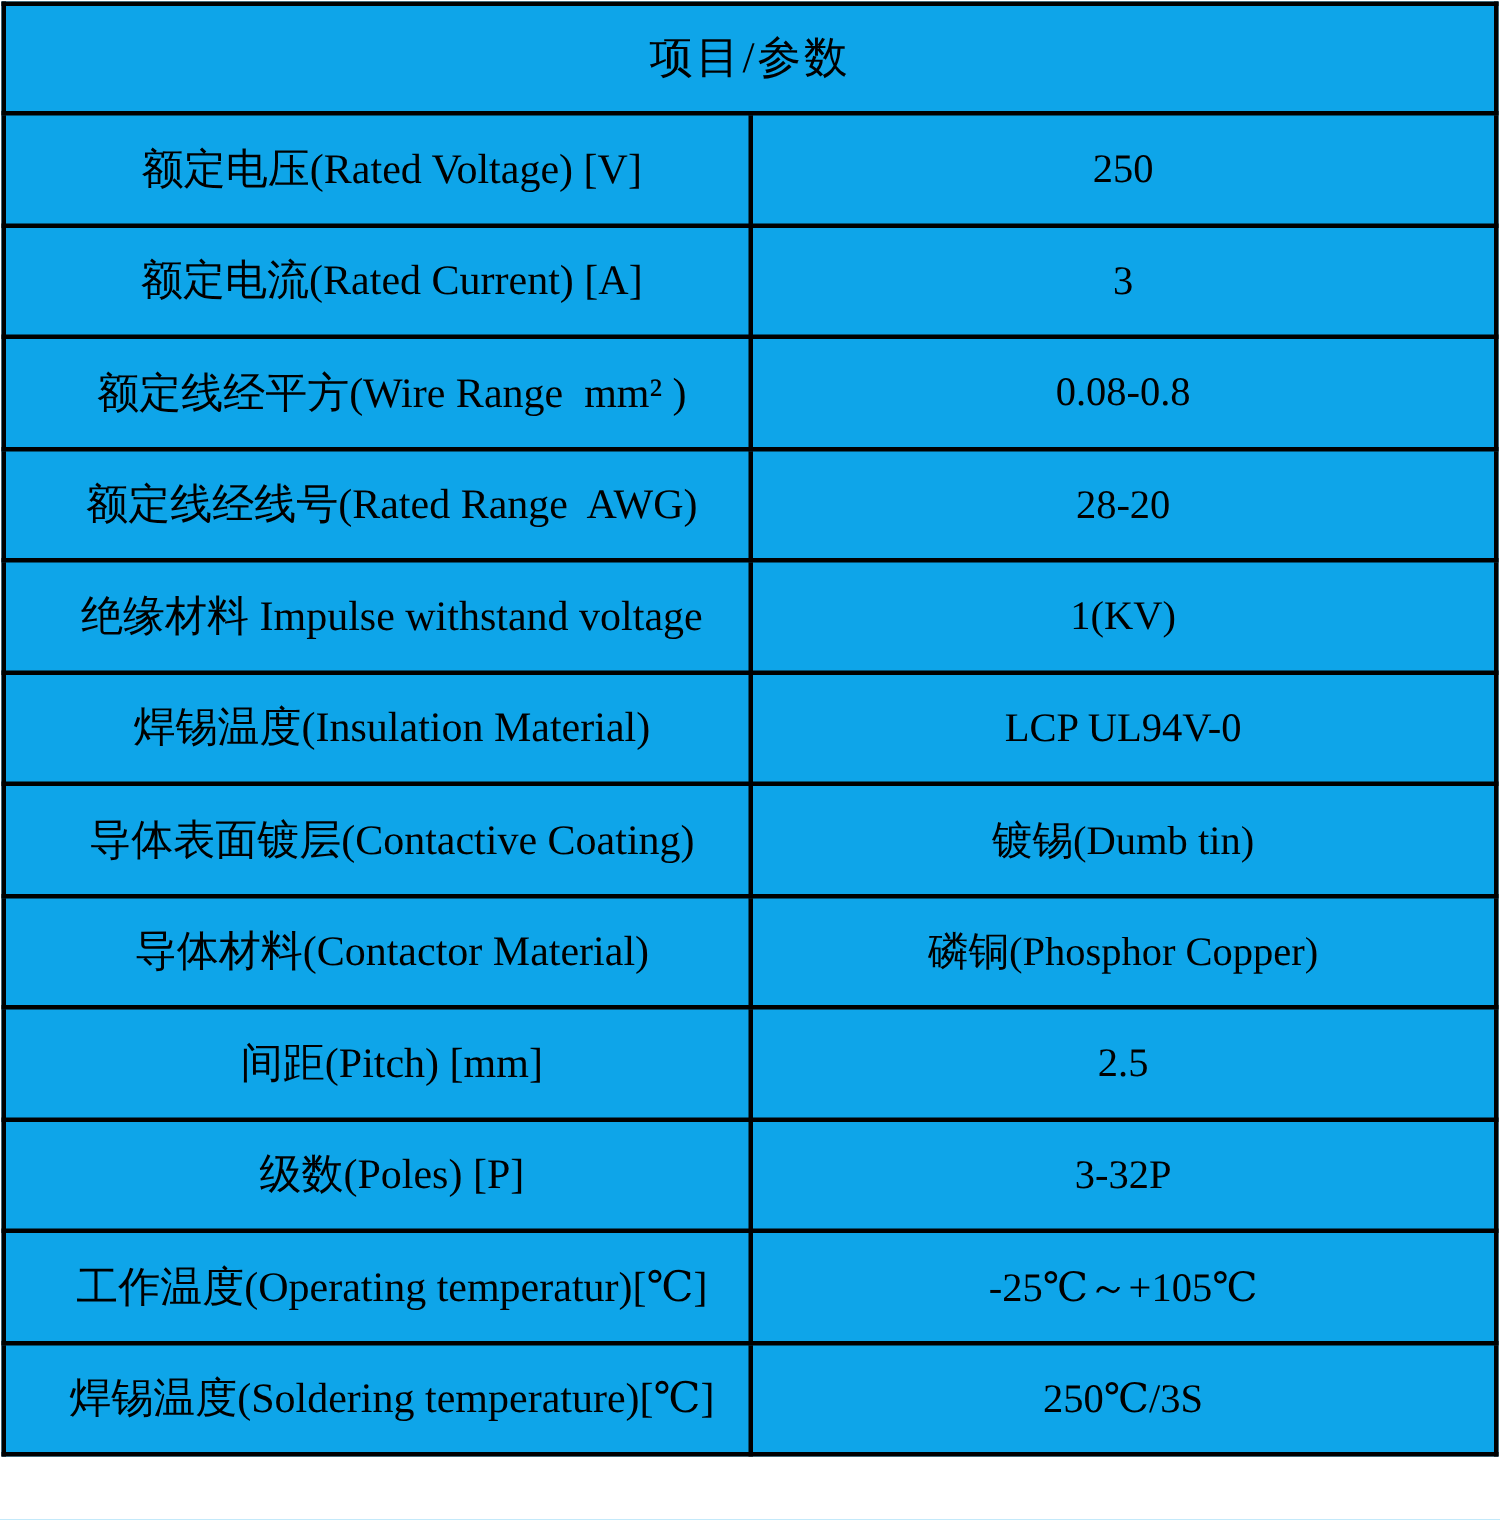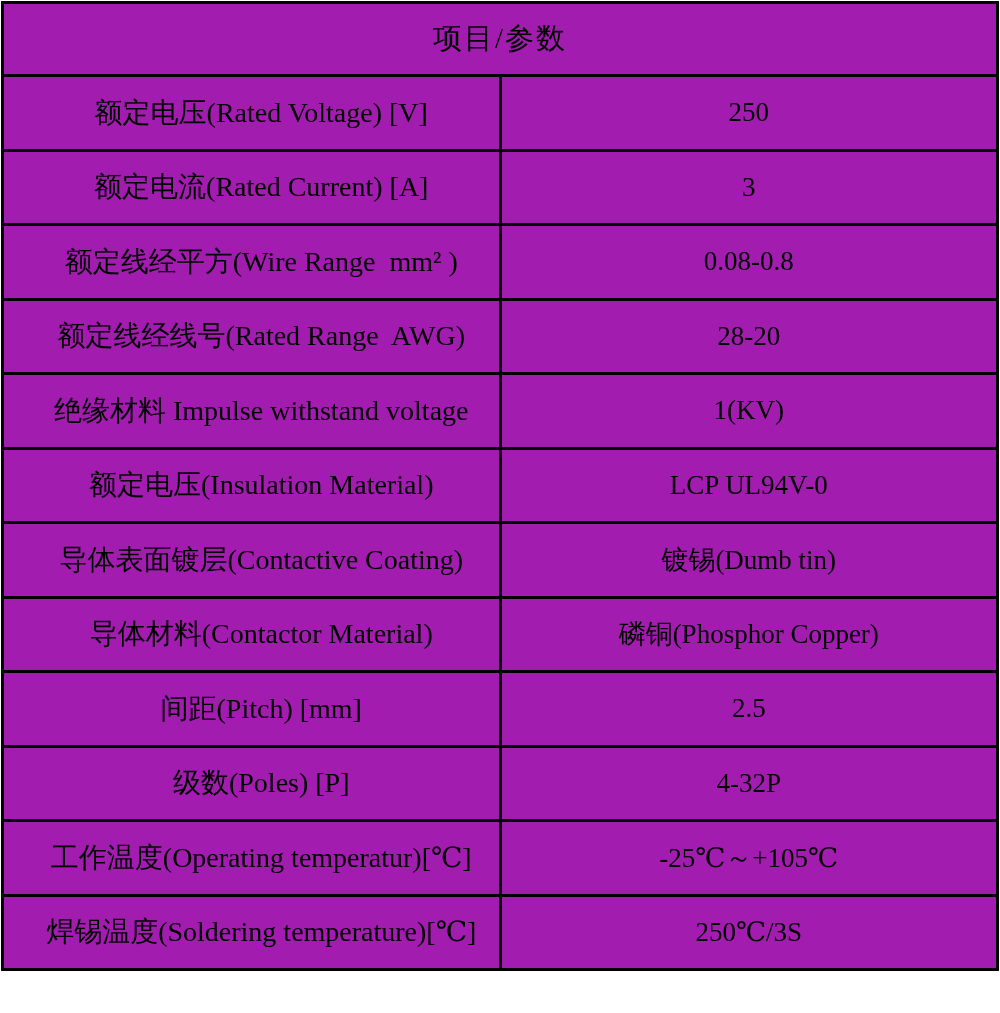--- a/index.html
+++ b/index.html
@@ -12,21 +12,21 @@
     height: 1013px;
     color: #000000;
     font-family: "Liberation Serif", "DejaVu Serif", serif;
     box-sizing: border-box;
     padding: 1px;
   }
   table.spec {
     border-collapse: collapse;
     width: 998px;
     table-layout: fixed;
-    background: #a21caf;
+    background: #0ea5e9;
   }
   table.spec th,
   table.spec td {
     border: 3px solid #000000;
     overflow: hidden;
   }
   table.spec thead tr {
     height: 73px;
   }
   table.spec tbody tr {
@@ -81,42 +81,42 @@
     <td class="label-cell">额定线经线号(Rated Range  AWG)</td>
     <td class="value-cell">28-20</td>
   </tr>
 
   <tr>
     <td class="label-cell">绝缘材料 Impulse withstand voltage</td>
     <td class="value-cell">1(KV)</td>
   </tr>
 
   <tr>
-    <td class="label-cell">额定电压(Insulation Material)</td>
+    <td class="label-cell">焊锡温度(Insulation Material)</td>
     <td class="value-cell">LCP UL94V-0</td>
   </tr>
 
   <tr>
     <td class="label-cell">导体表面镀层(Contactive Coating)</td>
     <td class="value-cell">镀锡(Dumb tin)</td>
   </tr>
 
   <tr>
     <td class="label-cell">导体材料(Contactor Material)</td>
     <td class="value-cell">磷铜(Phosphor Copper)</td>
   </tr>
 
   <tr>
     <td class="label-cell">间距(Pitch) [mm]</td>
     <td class="value-cell">2.5</td>
   </tr>
 
   <tr>
     <td class="label-cell">级数(Poles) [P]</td>
-    <td class="value-cell">4-32P</td>
+    <td class="value-cell">3-32P</td>
   </tr>
 
   <tr>
     <td class="label-cell">工作温度(Operating temperatur)[℃]</td>
     <td class="value-cell">-25℃～+105℃</td>
   </tr>
 
   <tr>
     <td class="label-cell">焊锡温度(Soldering temperature)[℃]</td>
     <td class="value-cell">250℃/3S</td>

